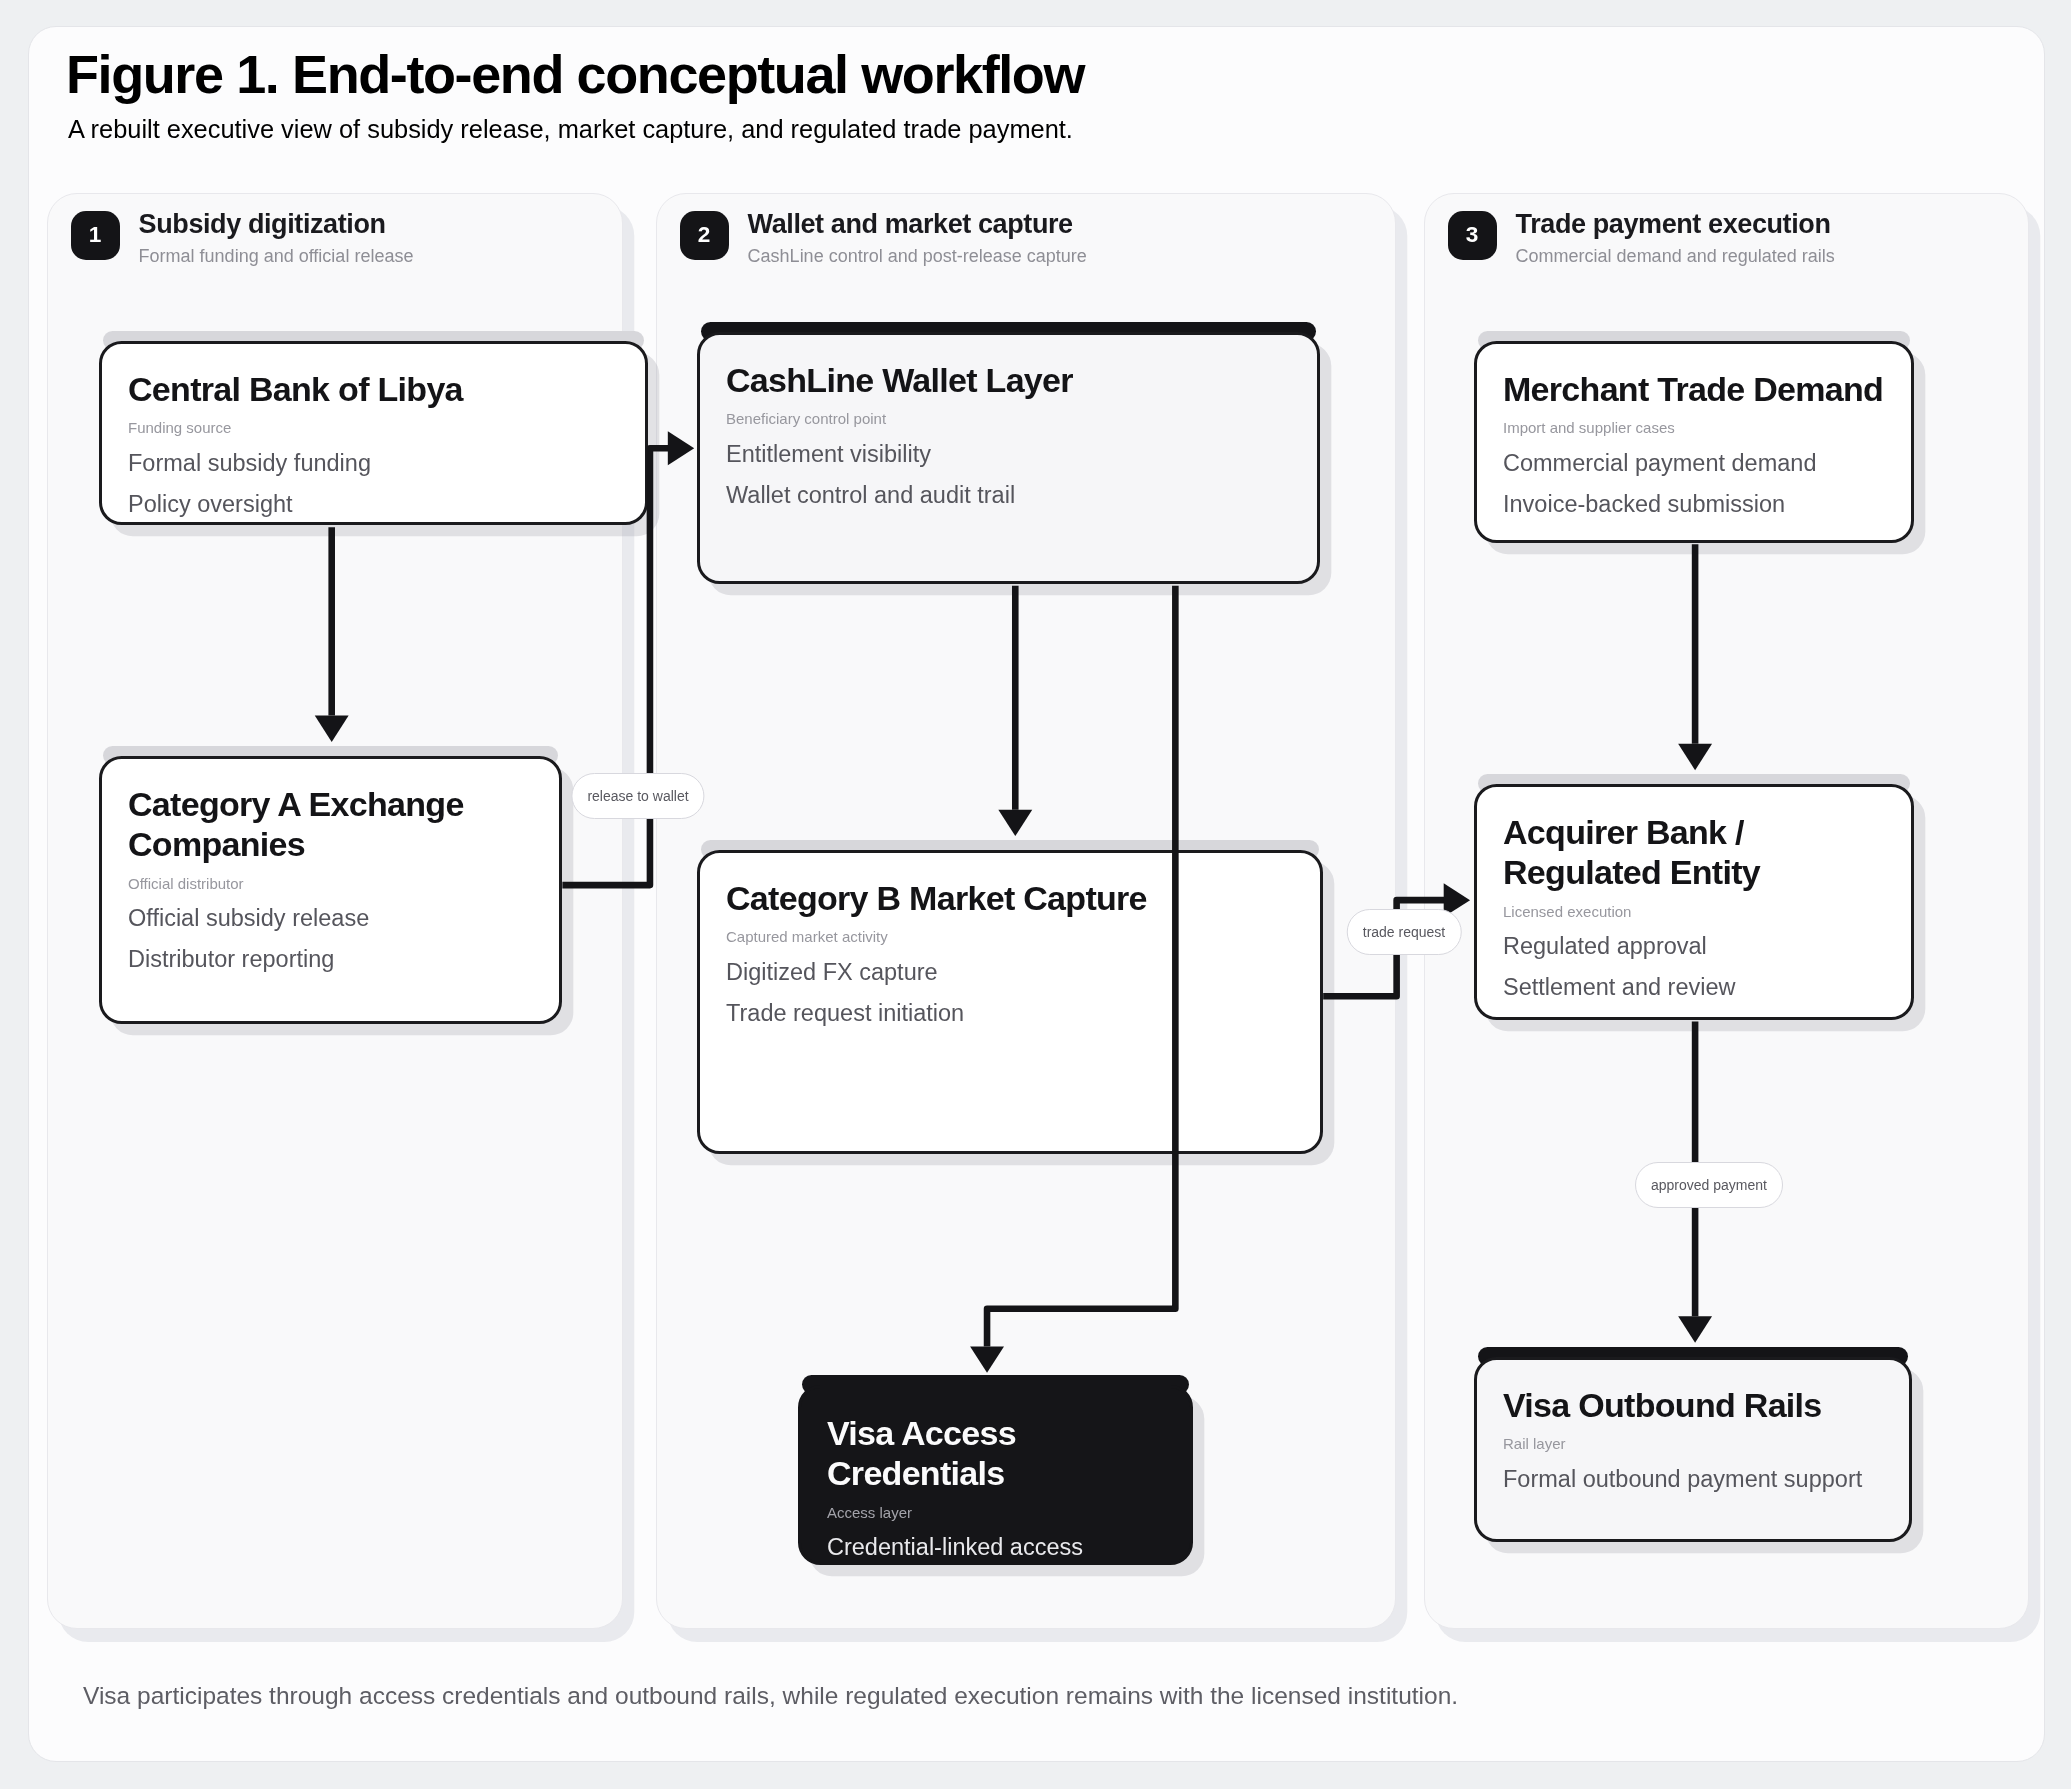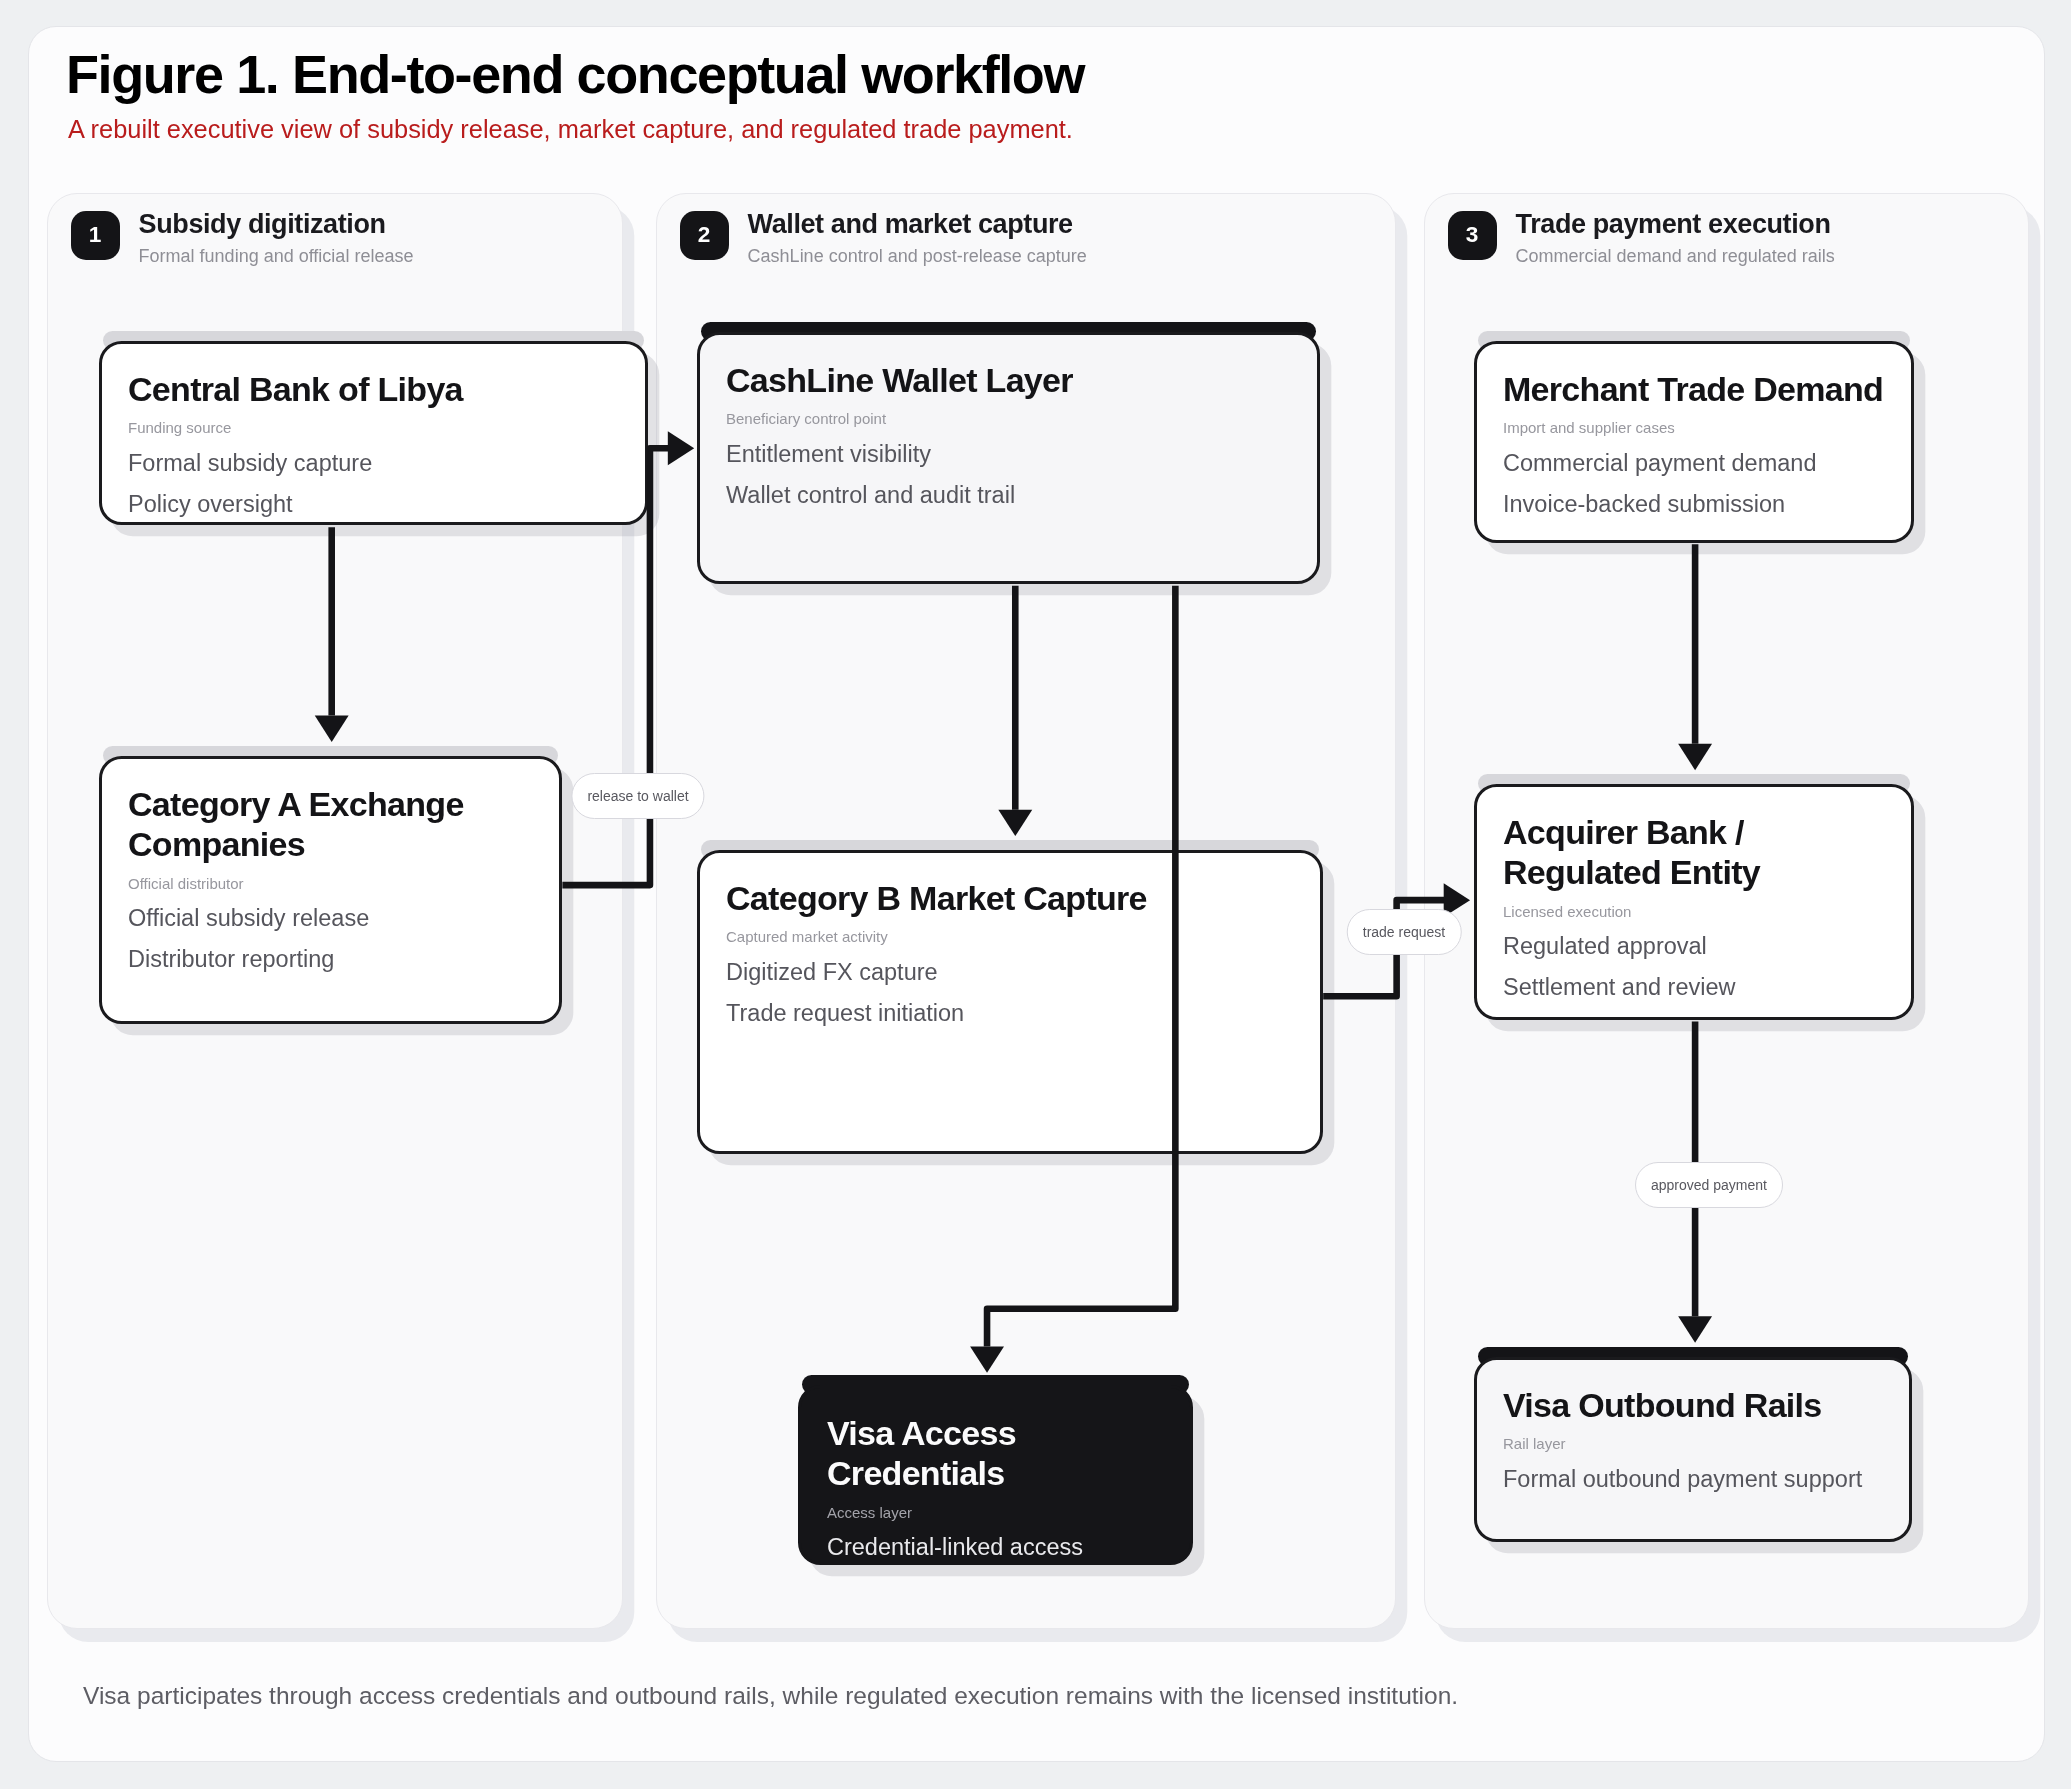--- a/index.html
+++ b/index.html
@@ -12,21 +12,21 @@
   .card{
     position:absolute;left:28px;top:26px;width:2015px;height:1734px;
     background:#fcfcfd;border:1.9px solid #e4e5e9;border-radius:28px;z-index:0;
   }
   .page-title{
     position:absolute;left:66px;top:45px;z-index:2;
     font-size:54px;font-weight:800;letter-spacing:-1.4px;color:#000000;line-height:1.1;
   }
   .page-subtitle{
     position:absolute;left:68px;top:115px;z-index:2;
-    font-size:25.4px;color:#b91c1c;
+    font-size:25.4px;color:#000000;
   }
   .footnote{
     position:absolute;left:83px;top:1682px;z-index:2;
     font-size:24.5px;color:#5d5d64;
   }
   .panel{
     position:absolute;top:193px;height:1434px;z-index:1;
     background:#f9f9fa;border:1.9px solid #e8e8ec;border-radius:30px;
     box-shadow:11.3px 13px 0 #e9eaee;
   }
@@ -117,21 +117,21 @@
         <div class="panel-sub">Commercial demand and regulated rails</div>
       </div>
     </div>
   </div>
 
   <div class="node n-central-bank">
     <div class="bar"></div>
     <div class="body">
       <div class="title">Central Bank of Libya</div>
       <div class="tag">Funding source</div>
-      <div class="line">Formal subsidy capture</div>
+      <div class="line">Formal subsidy funding</div>
       <div class="line">Policy oversight</div>
     </div>
   </div>
 
   <div class="node n-category-a">
     <div class="bar"></div>
     <div class="body">
       <div class="title">Category A Exchange Companies</div>
       <div class="tag">Official distributor</div>
       <div class="line">Official subsidy release</div>

